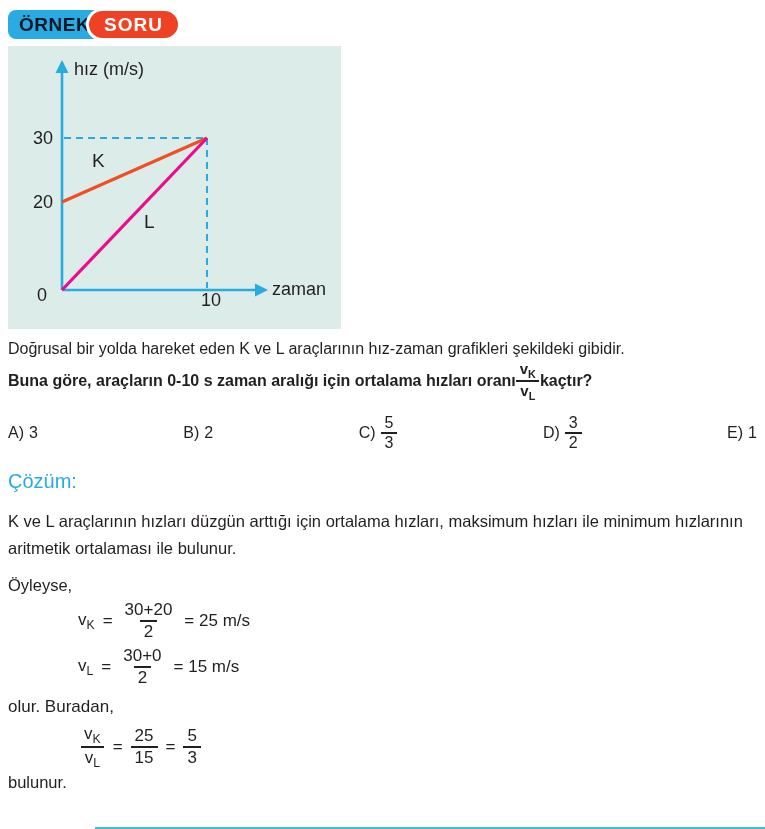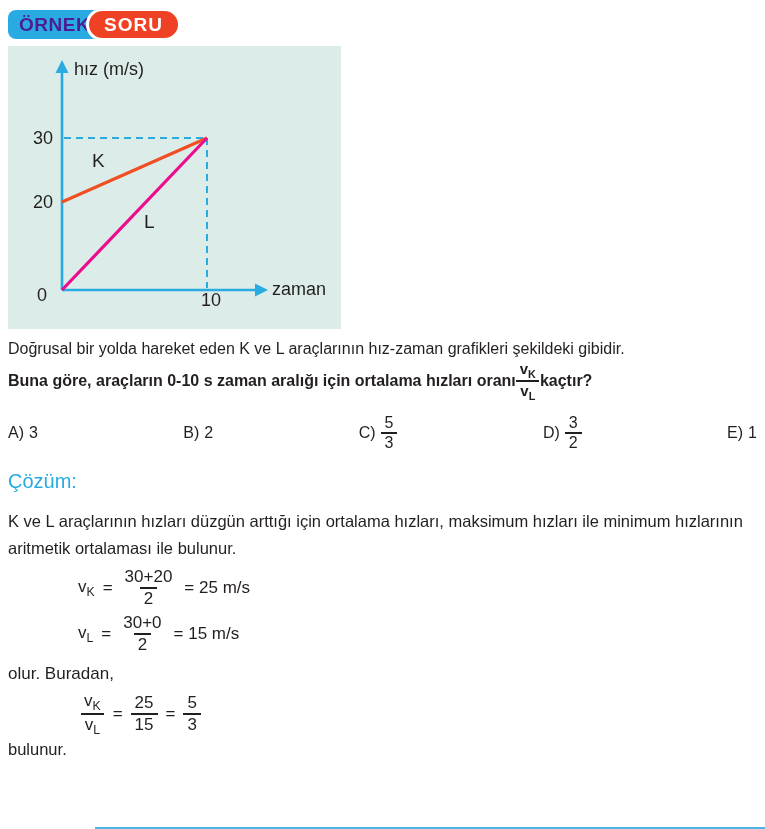--- a/index.html
+++ b/index.html
@@ -16,21 +16,21 @@
     width:765px;height:829px;position:relative;overflow:hidden;
     font-family:"Liberation Sans",sans-serif;
     color:var(--text,#231f20);
   }
   .page{padding:8px 8px 0 8px;position:relative;}
 
   
   .badge{position:relative;height:33px;width:180px;}
   .badge-ornek{
     position:absolute;left:0;top:2px;height:29px;width:150px;
-    background:var(--accent-blue,#29abe2);color:#4c1d95;
+    background:var(--accent-blue,#29abe2);color:#0f172a;
     font-size:19px;font-weight:bold;line-height:29px;
     padding-left:11px;border-radius:8px;letter-spacing:.5px;
   }
   .badge-soru{
     position:absolute;left:78px;top:0;height:33px;
     background:var(--badge-red,#ef4123);color:#fff;
     font-size:19px;font-weight:bold;line-height:28px;
     padding:0 15px;border-radius:18px;border:3px solid #fff;
     letter-spacing:1px;
   }
@@ -153,20 +153,21 @@
     <div class="opt">
       <span>E)</span>
       <span>1</span>
     </div>
   </div>
 
   <div class="solution-heading">Çözüm:</div>
 
   <div class="solution-para">K ve L araçlarının hızları düzgün arttığı için ortalama hızları, maksimum hızları ile minimum hızlarının aritmetik ortalaması ile bulunur.</div>
 
+  <div class="plain">Öyleyse,</div>
 
   <div class="eq eq1">
     <span><span>v</span><span class="sub">K</span></span>
     <span>=</span>
     <span class="frac">
       <span class="fnum">30+20</span>
       <span class="fden">2</span>
     </span>
     <span>= 25 m/s</span>
   </div>

